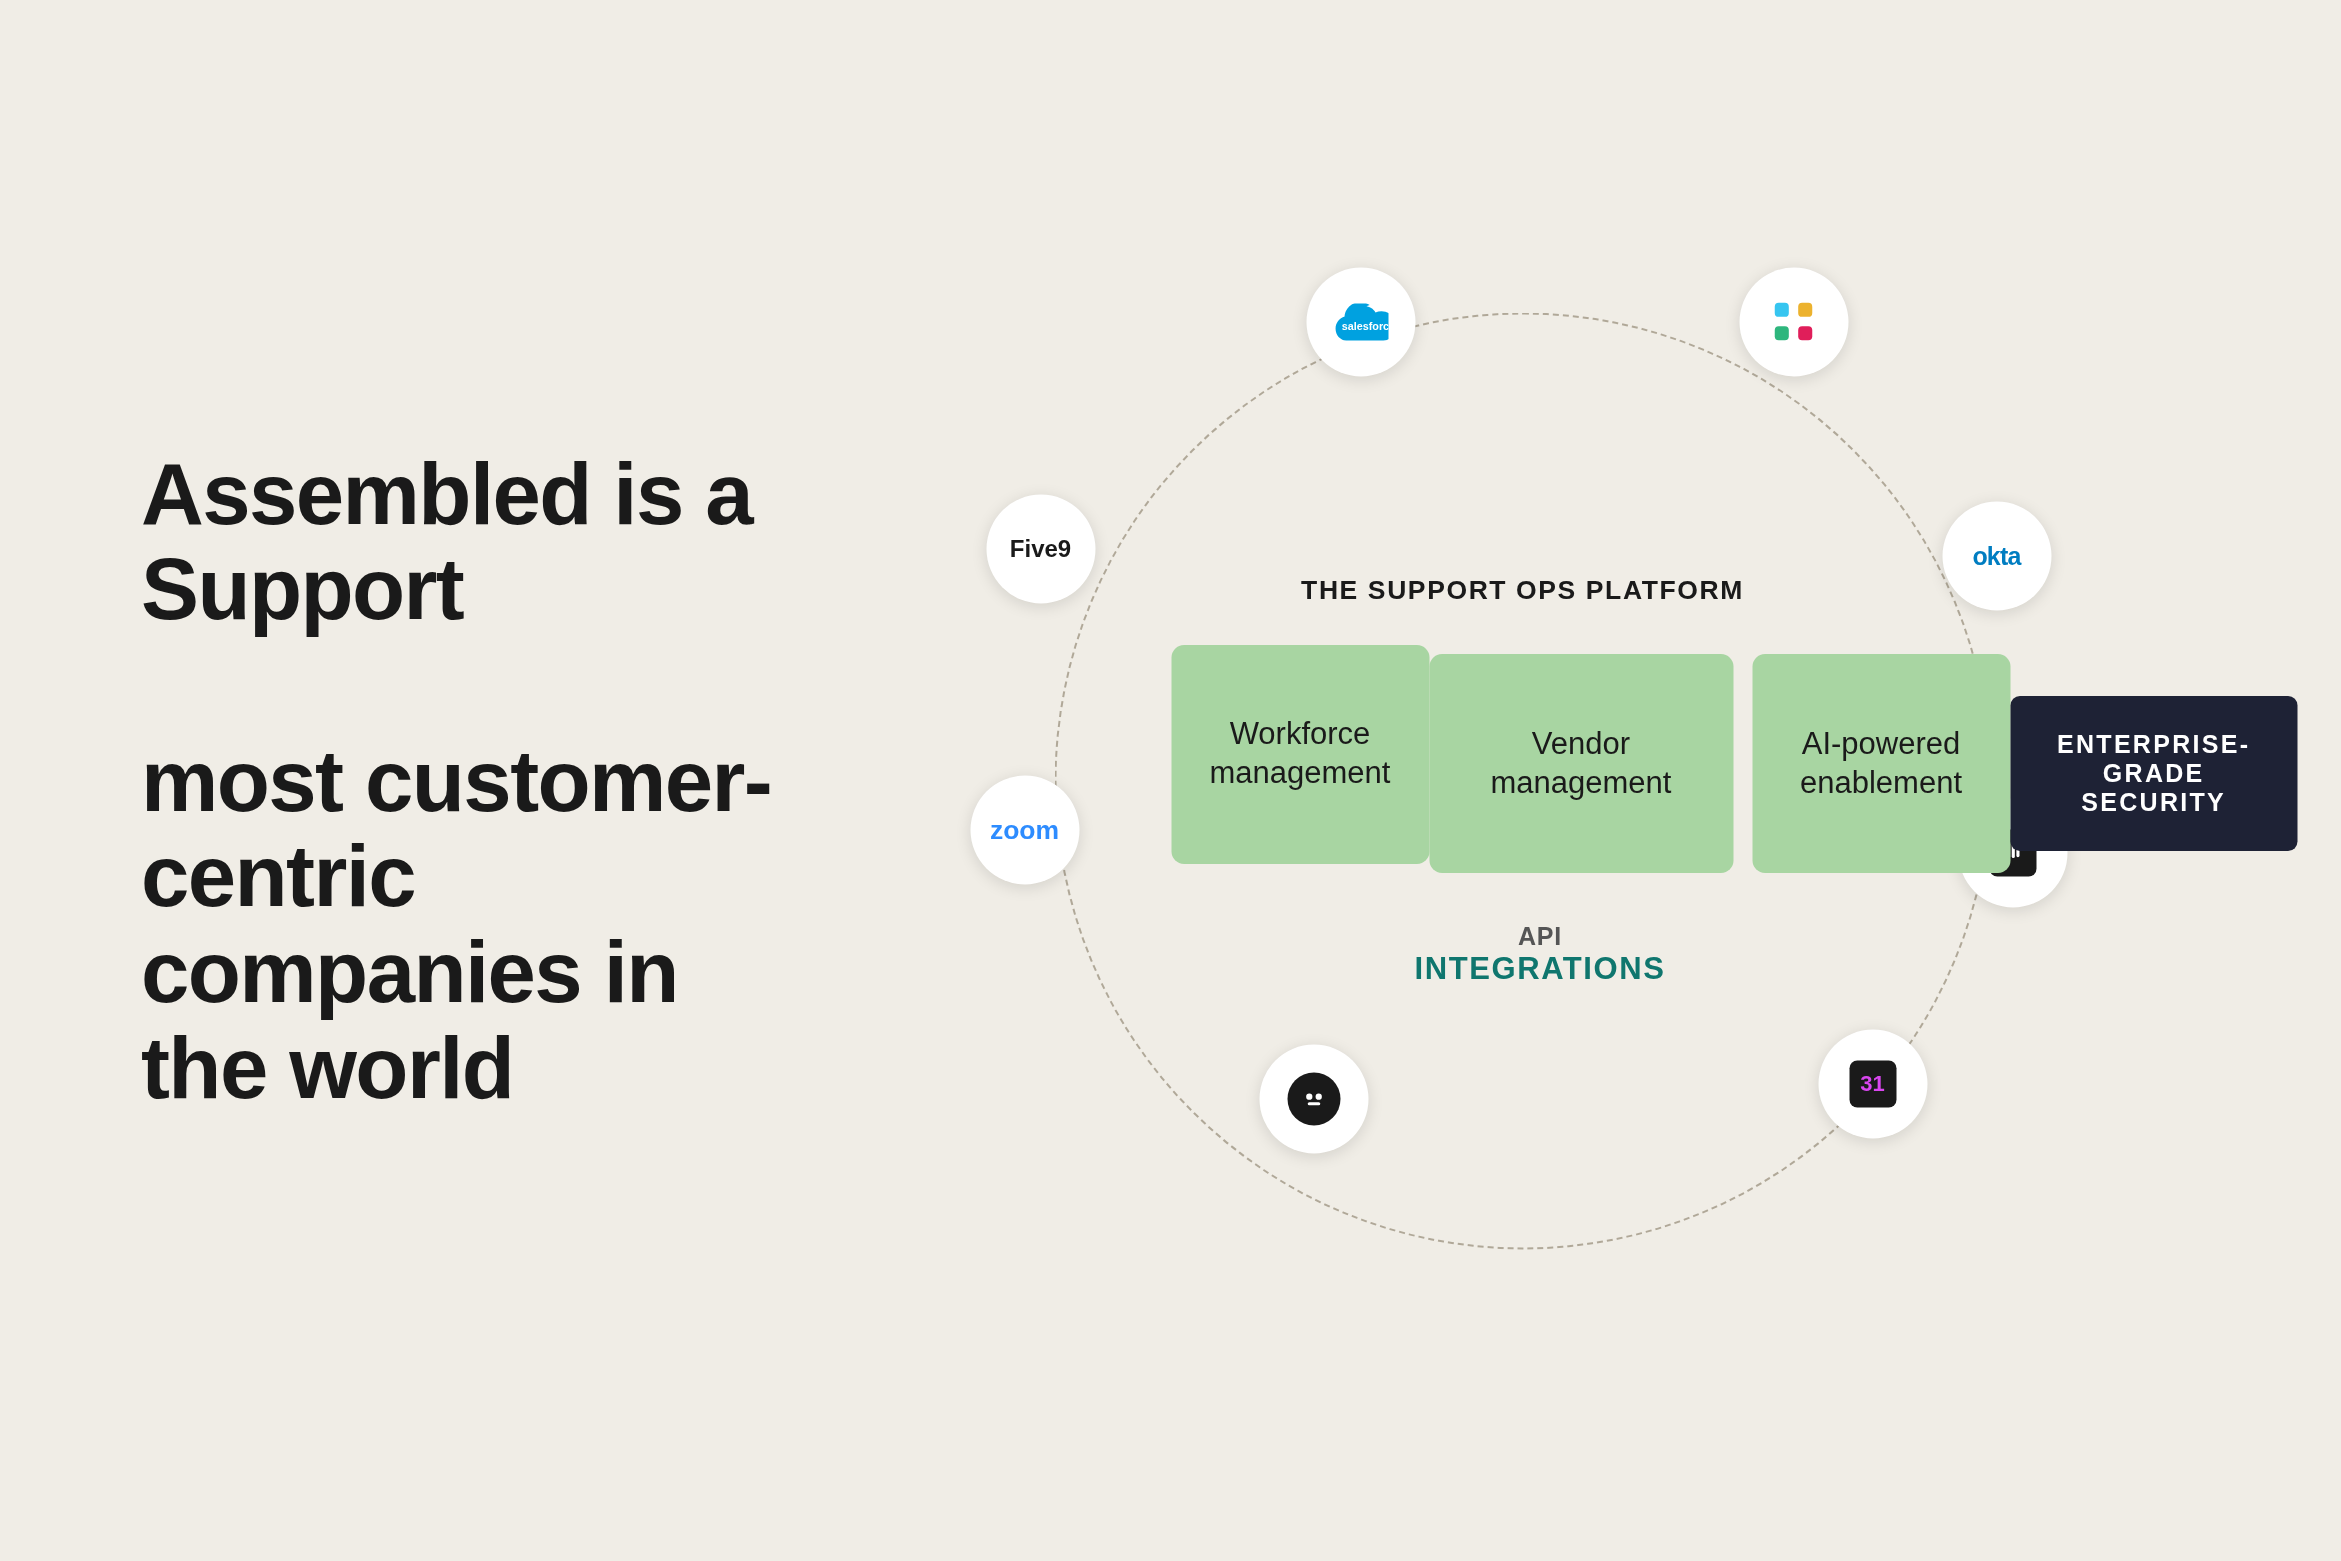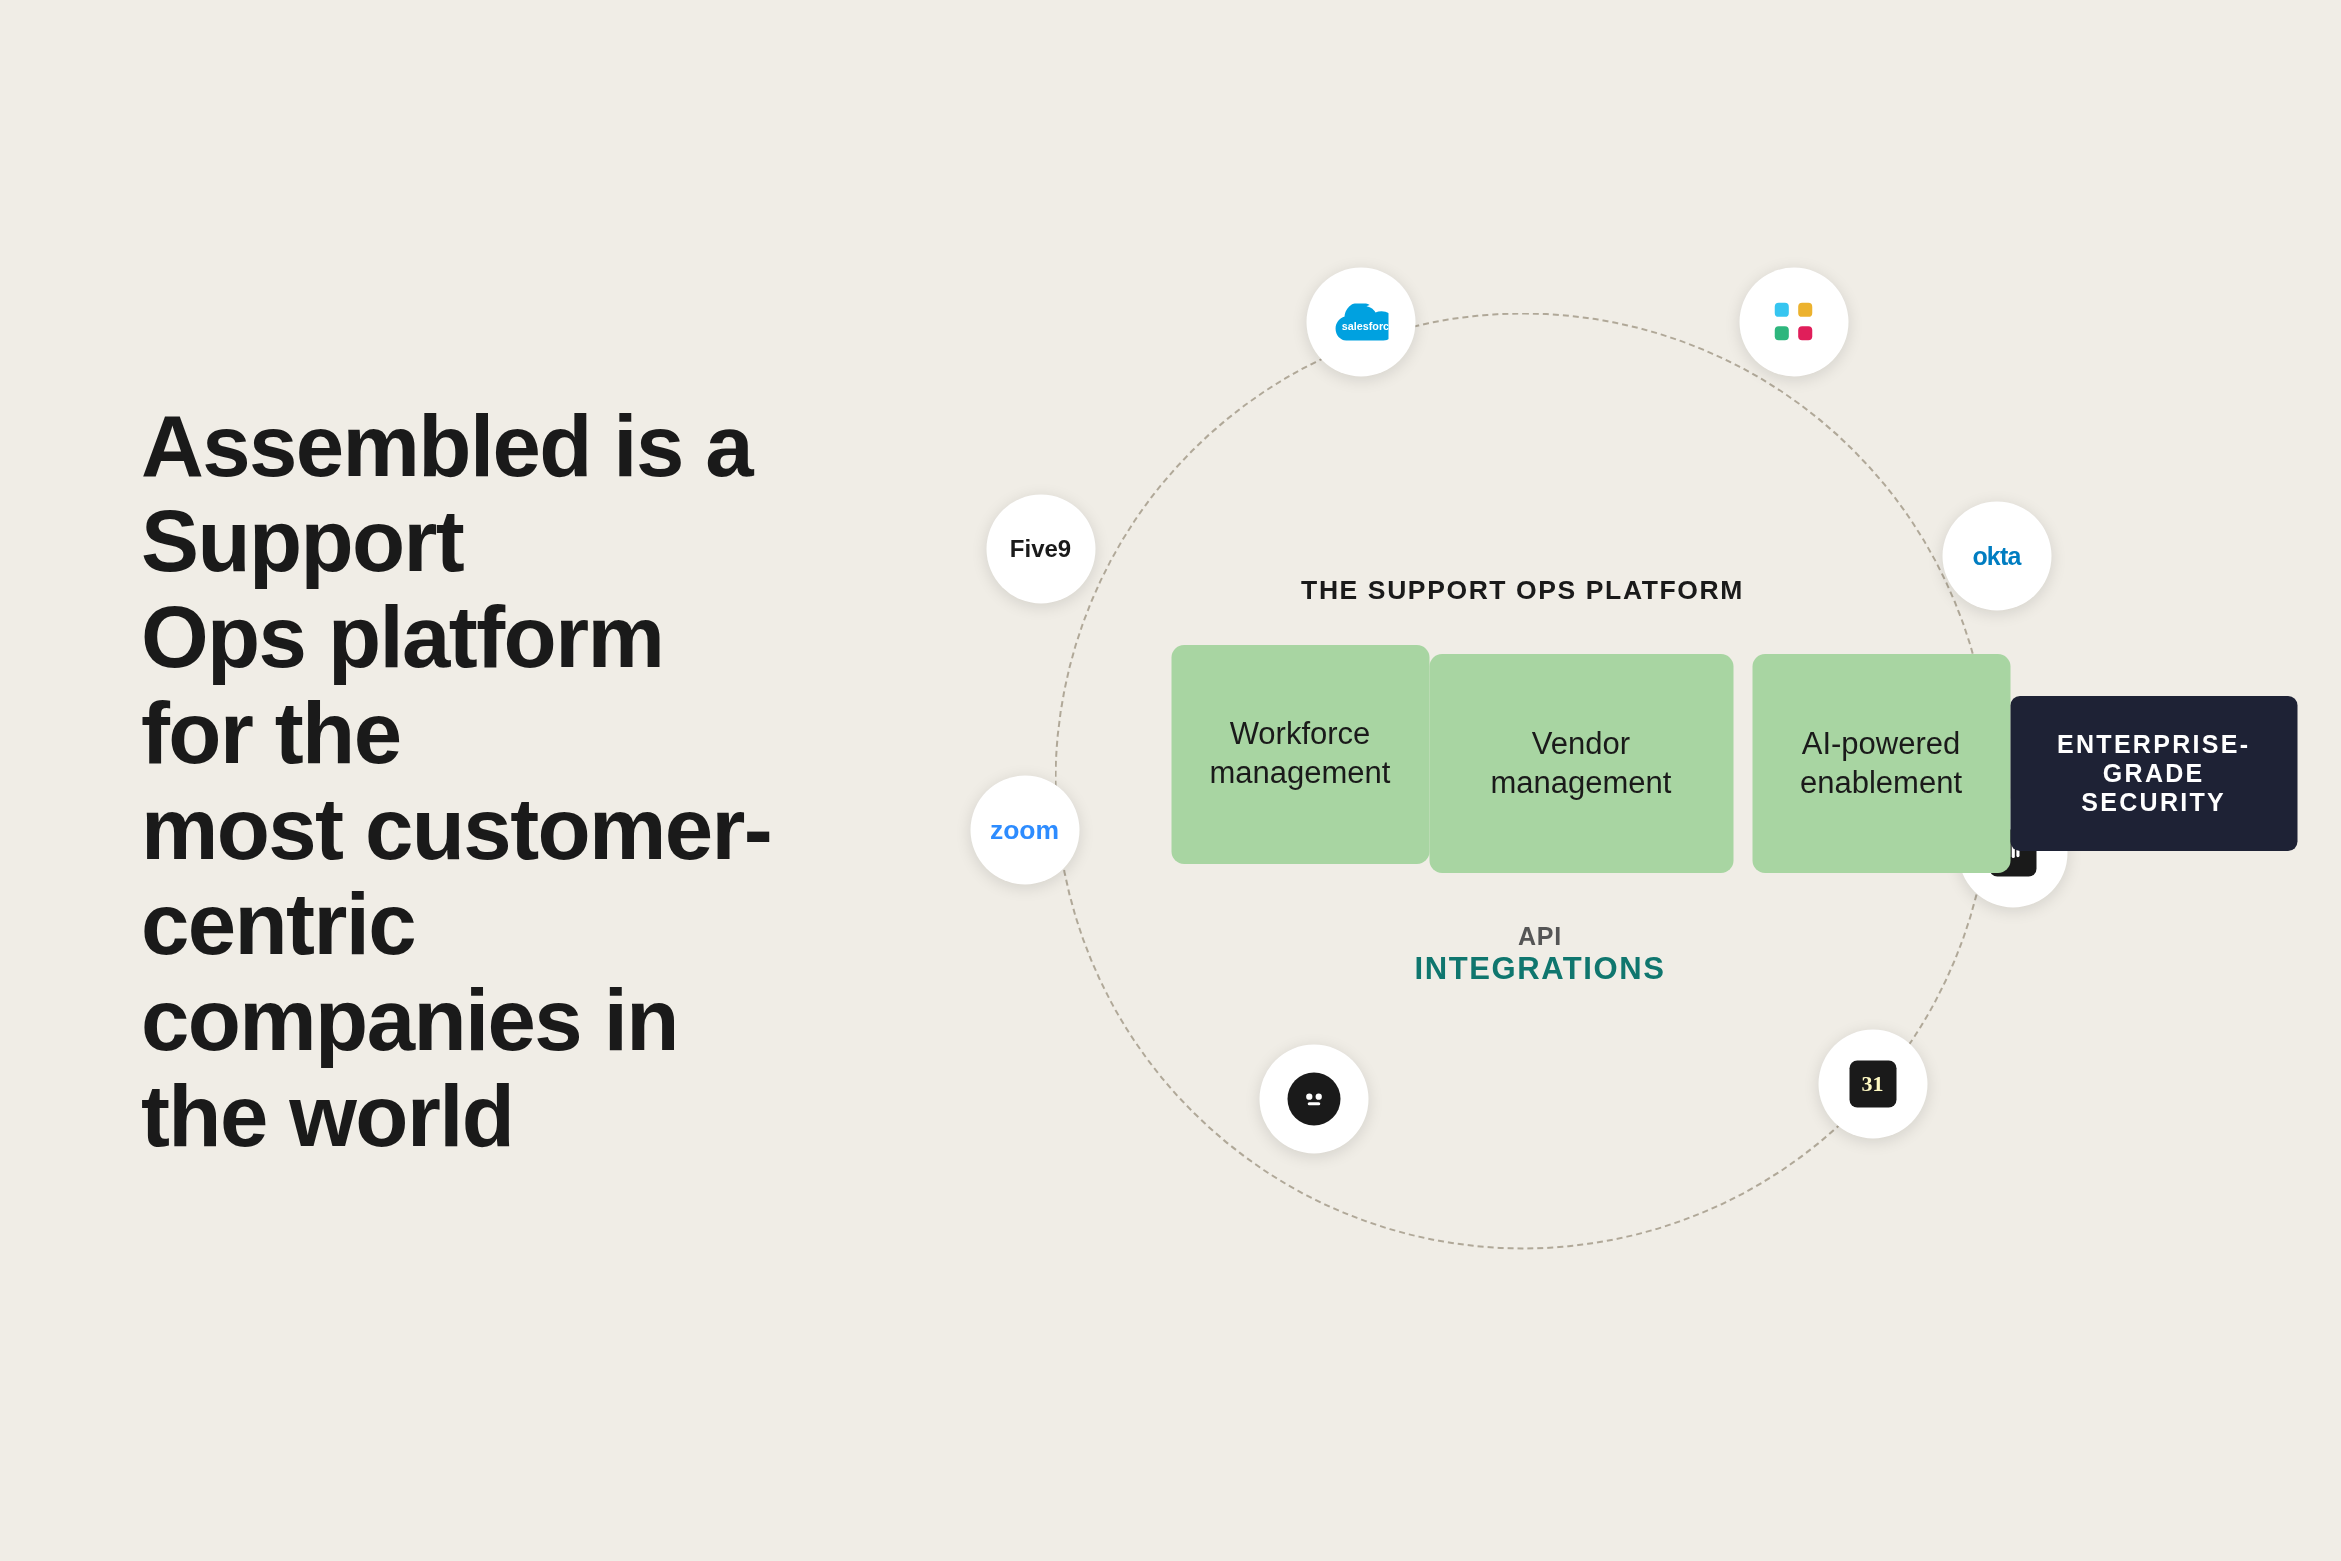--- a/index.html
+++ b/index.html
@@ -275,22 +275,21 @@
     .calendar-icon {
       width: 47px;
       height: 47px;
       background: #1a1a1a;
       border-radius: 7.8px;
       display: flex;
       align-items: center;
       justify-content: center;
       font-size: 22px;
       font-weight: 800;
-      color: #fef9c3;
-      font-family: Liberation Serif, serif;
+      color: #d946ef;
     }
 
     .ghost-icon {
       width: 47px;
       height: 47px;
       background: #1a1a1a;
       border-radius: 50%;
       display: flex;
       align-items: center;
       justify-content: center;
@@ -299,21 +298,21 @@
     }
   </style>
 </head>
 <body>
 
 <div class="page-container">
 
   <div class="left-section">
     <h1 class="headline">
       <span>Assembled is a Support</span><br>
-      <span>Ops platform for the</span><br>
+      <br>
       <span>most customer-centric</span><br>
       <span>companies in the world</span>
     </h1>
   </div>
 
   <div class="right-section">
     <div class="diagram-wrapper">
 
       <div class="circle-container">
 

